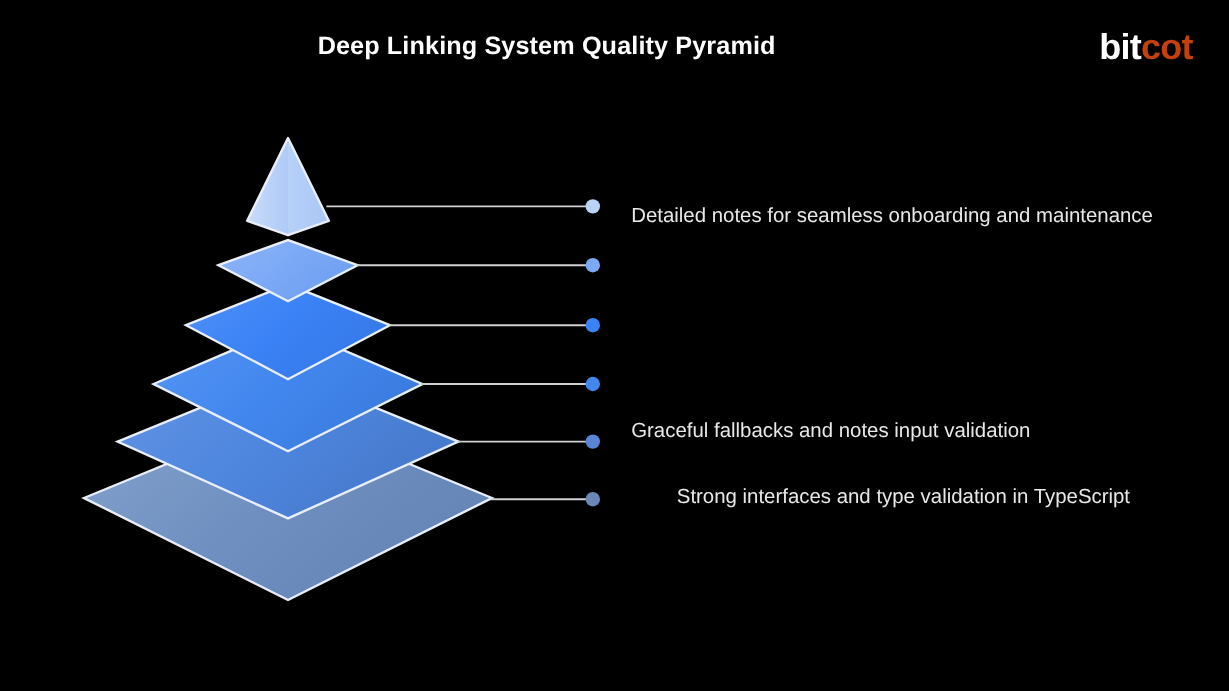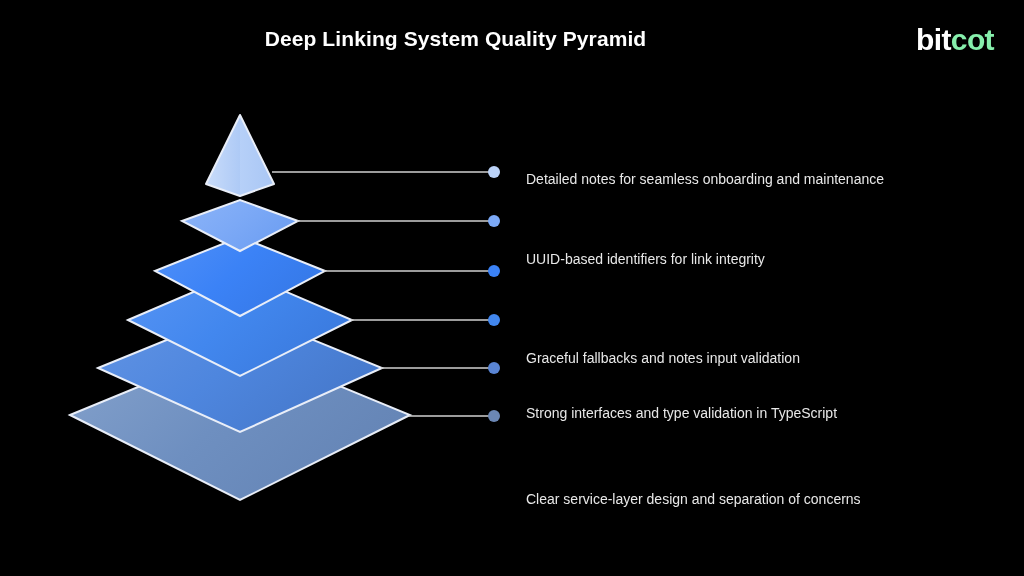--- a/index.html
+++ b/index.html
@@ -41,47 +41,47 @@
     position: absolute;
     right: 30px;
     top: 25px;
     font-size: 30px;
     font-weight: bold;
     letter-spacing: -0.6px;
     line-height: 1;
     white-space: nowrap;
   }
   #brand-logo .brand-bit { color: #ffffff; }
-  #brand-logo .brand-cot { color: #86efac; }
+  #brand-logo .brand-cot { color: #c2410c; }
 
   
   #pyramid-svg {
     position: absolute;
     left: 0;
     top: 0;
     width: 1024px;
     height: 576px;
     pointer-events: none;
   }
 
   
   .callout-label {
     position: absolute;
     left: 526px;
     width: 450px;
     color: #e8e8e8;
-    font-size: 14px;
+    font-size: 17px;
     font-weight: normal;
     line-height: 25px;
   }
   .lbl-0 { top: 167px; }
   .lbl-1 { top: 247px; }
   .lbl-2 { top: 297px; }
   .lbl-3 { top: 346px; }
-  .lbl-4 { top: 401px; }
+  .lbl-4 { top: 401px; margin-left: 38px; }
   .lbl-5 { top: 487px; }
 </style>
 </head>
 <body>
 
 <div id="stage">
 
   <div id="page-title">Deep Linking System Quality Pyramid</div>
 
   <div id="brand-logo">
@@ -167,22 +167,20 @@
       <circle cx="494" cy="221" r="6" fill="#7CA9F6"></circle>
       <circle cx="494" cy="271" r="6" fill="#3B82F6"></circle>
       <circle cx="494" cy="320" r="6" fill="#4287EE"></circle>
       <circle cx="494" cy="368" r="6" fill="#5A85D4"></circle>
       <circle cx="494" cy="416" r="6" fill="#6B87B5"></circle>
     </g>
   </svg>
 
   <div class="callout-label lbl-0">Detailed notes for seamless onboarding and maintenance</div>
 
-  <div class="callout-label lbl-1">UUID-based identifiers for link integrity</div>
 
 
   <div class="callout-label lbl-3">Graceful fallbacks and notes input validation</div>
 
   <div class="callout-label lbl-4">Strong interfaces and type validation in TypeScript</div>
 
-  <div class="callout-label lbl-5">Clear service-layer design and separation of concerns</div>
 
 </div>
 
 </body></html>

